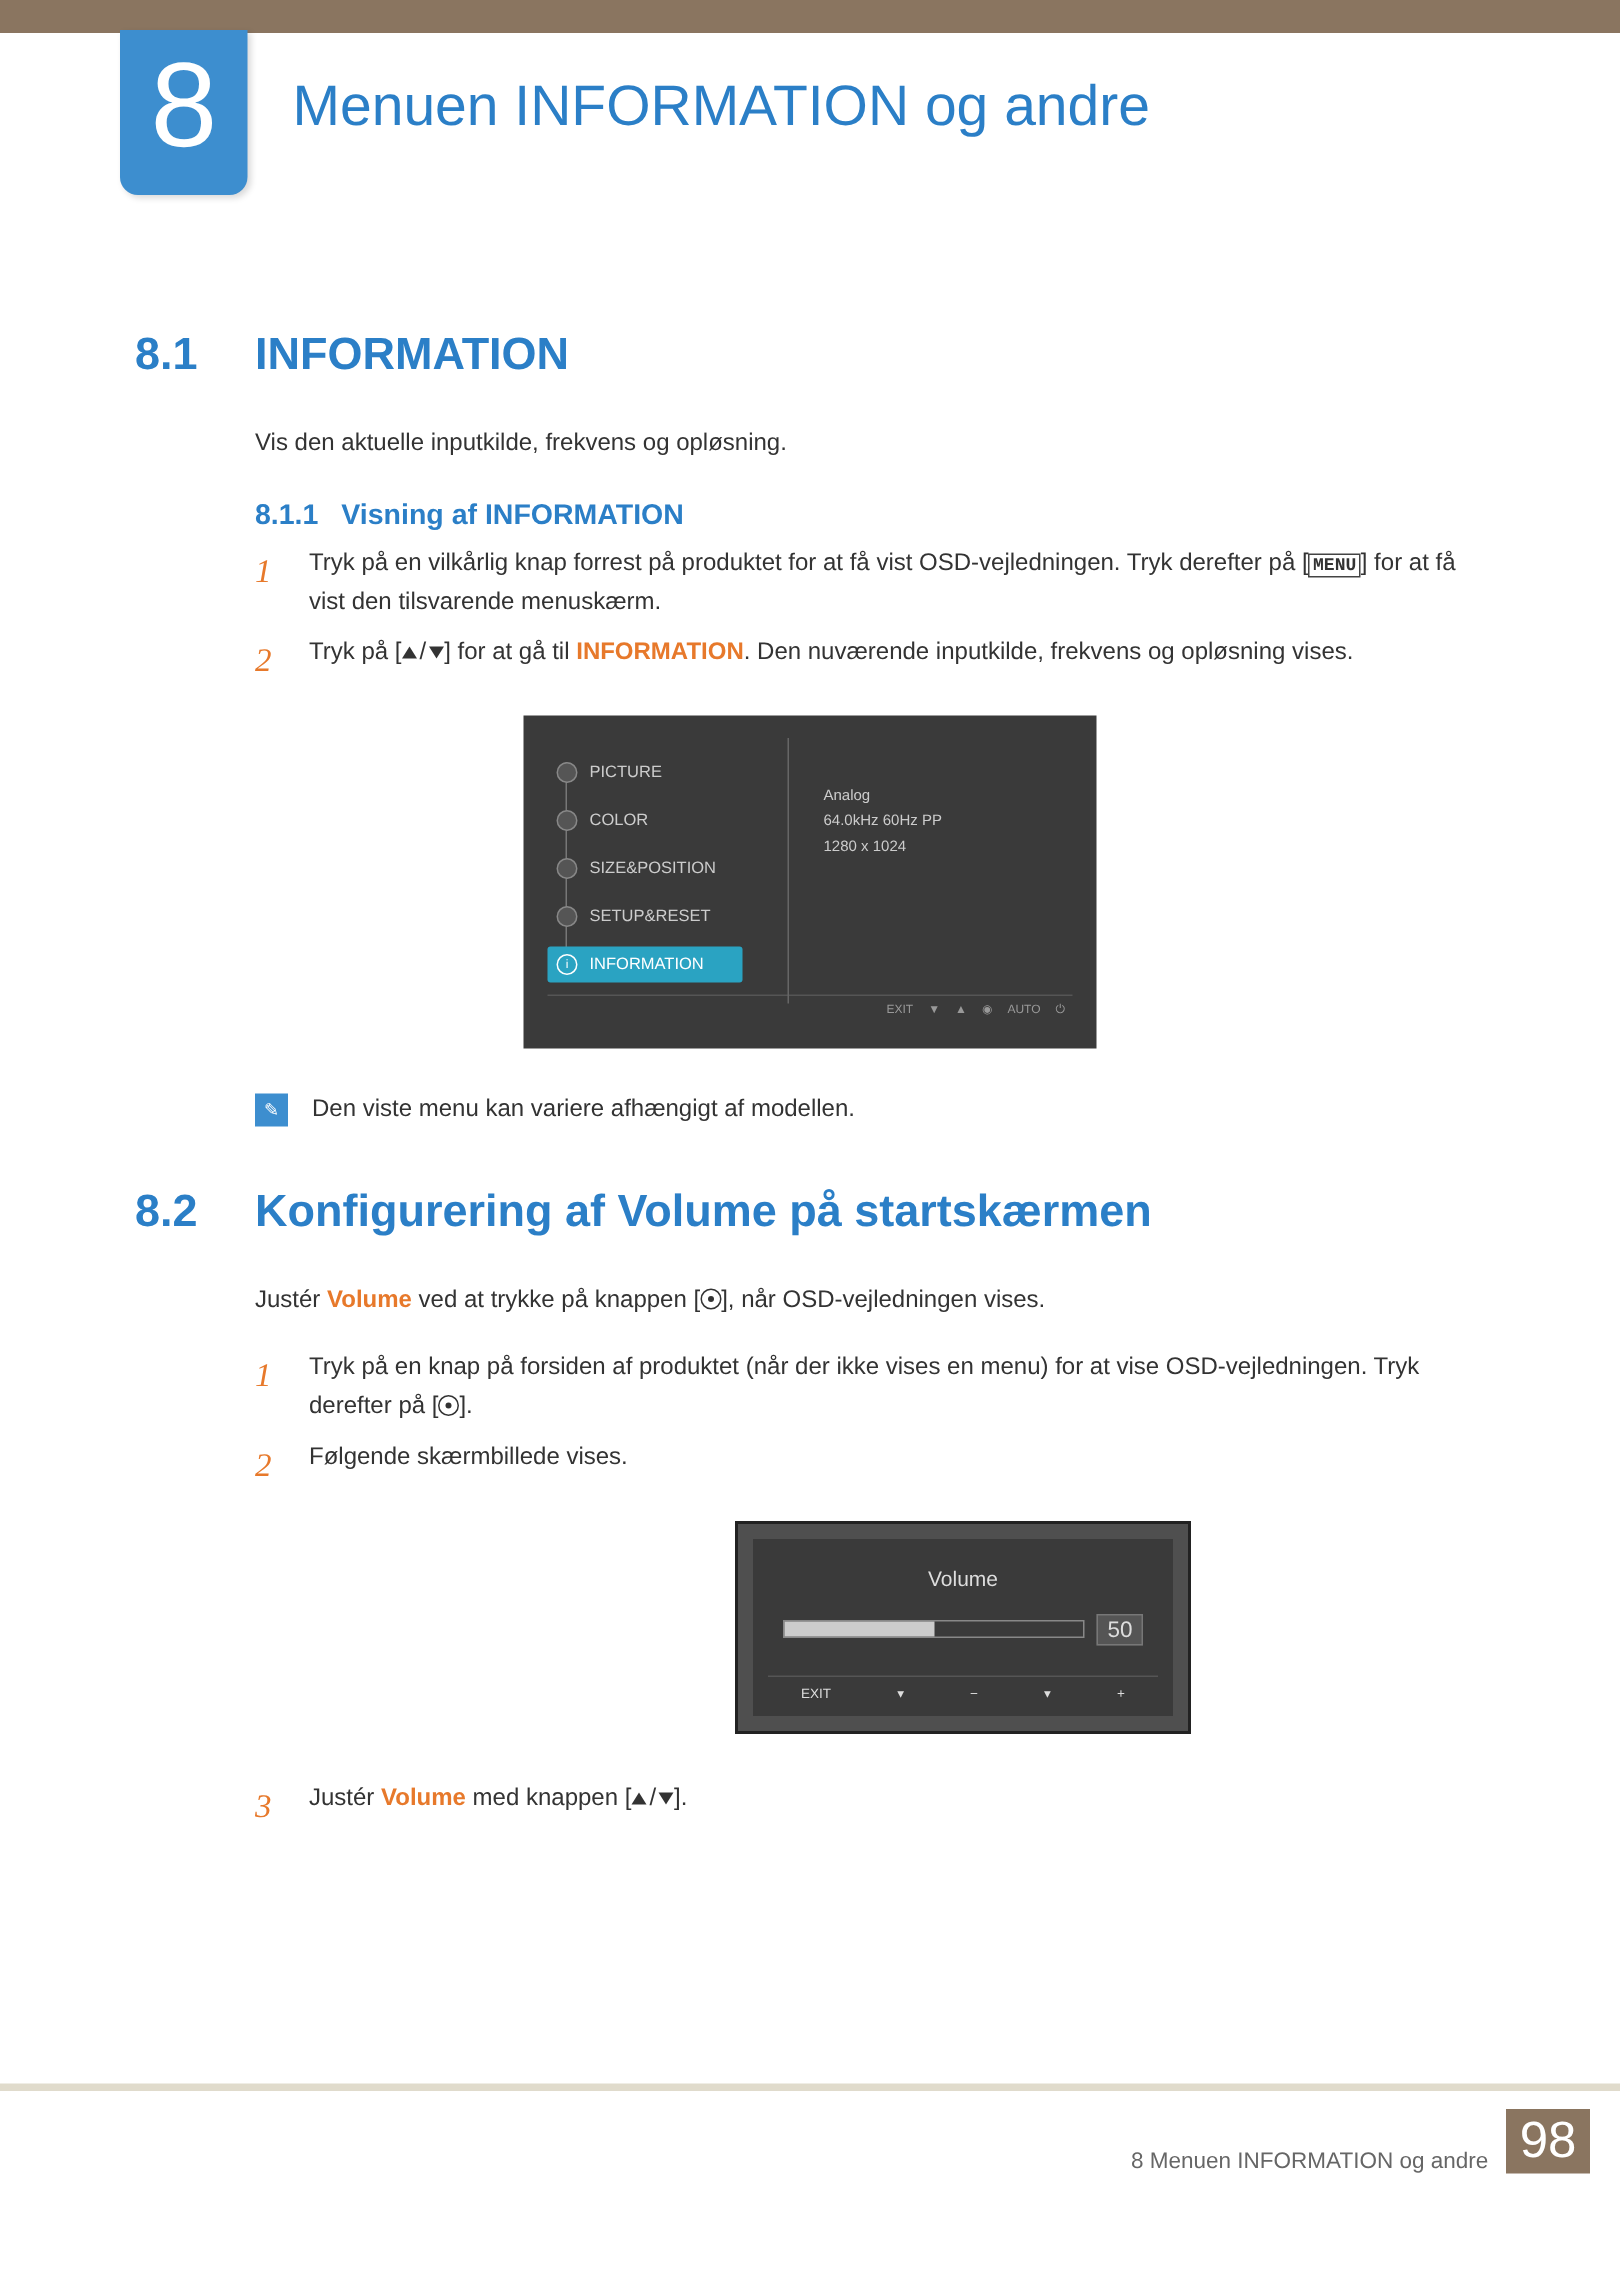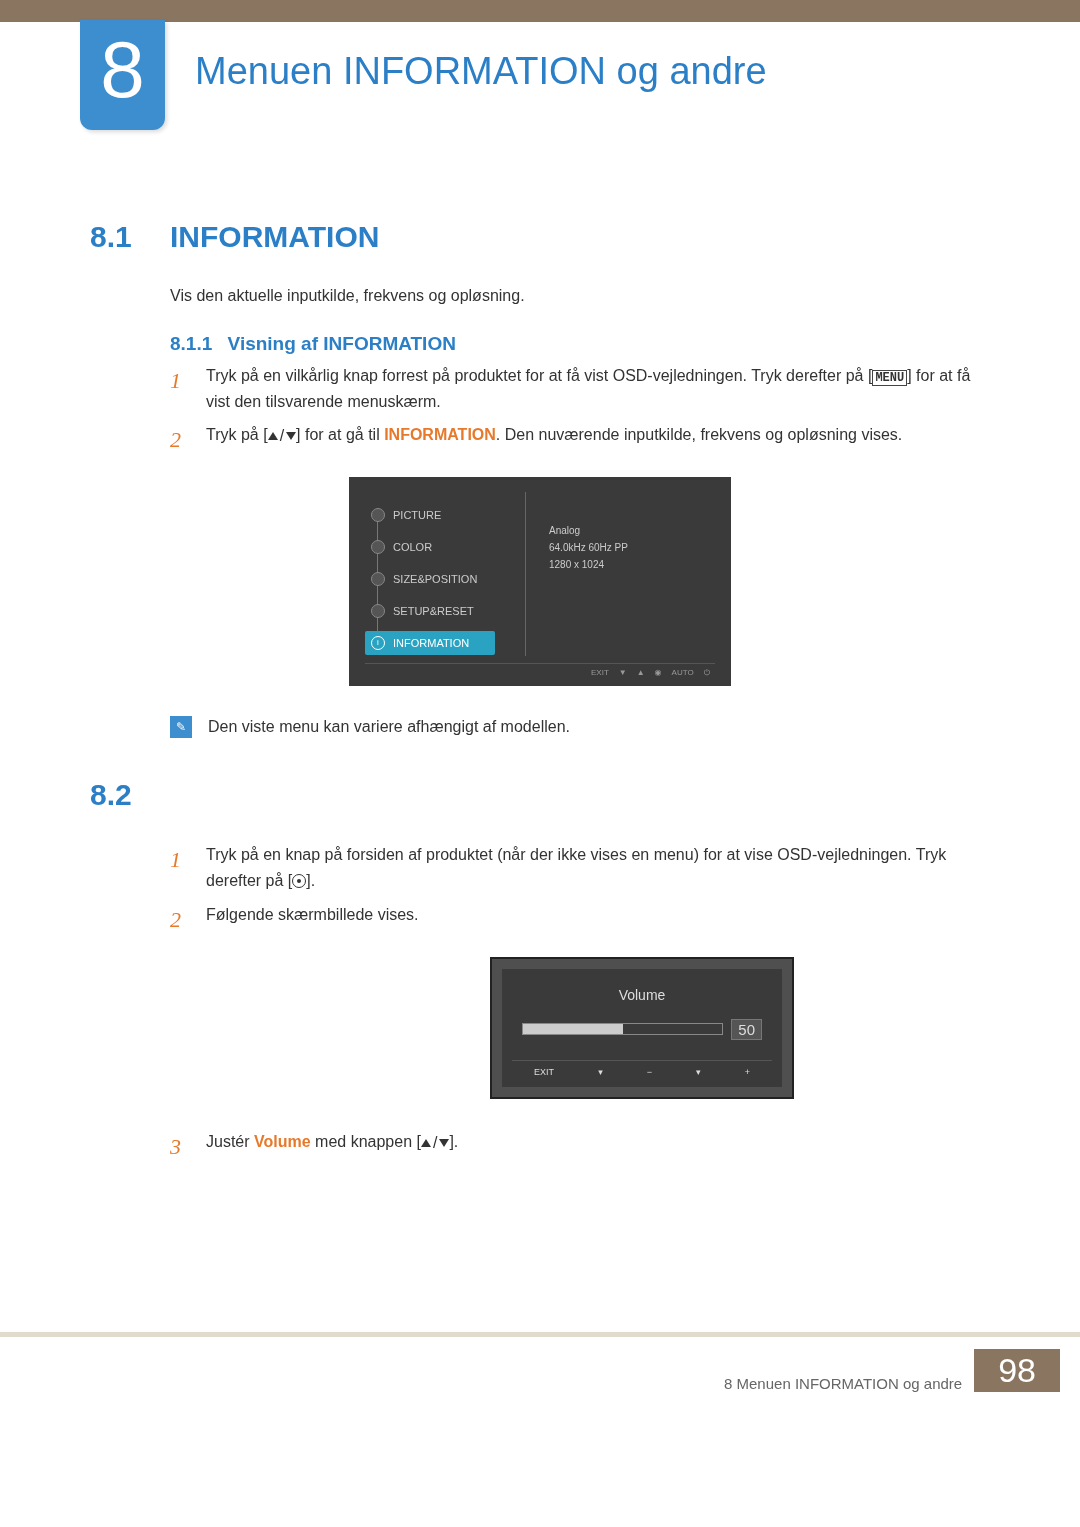--- a/index.html
+++ b/index.html
@@ -118,21 +118,21 @@
     width: 4px; height: 4px;
     background: #333;
     border-radius: 50%;
     position: absolute;
     top: 4px; left: 4px;
   }
   .osd {
     width: 350px;
     margin: 20px auto 30px auto;
     background: #3a3a3a;
-    padding: 18px 16px 8px 16px;
+    padding: 18px 16px 21px 16px;
     color: #ccc;
     font-size: 11px;
     position: relative;
   }
   .osd-list {
     position: relative;
     width: 130px;
   }
   .osd-item {
     display: flex;
@@ -268,21 +268,21 @@
     color: #666;
     display:flex;
     justify-content:flex-end;
     align-items:flex-end;
     gap:12px;
   }
   .page-badge {
     background: #8a7560;
     color: #fff;
     font-size: 34px;
-    padding: 2px 24px;
+    padding: 2px 9px;
     font-weight: 300;
   }
 </style>
 </head>
 <body>
 
 <div class="top-bar"></div>
 
 <div class="header">
   <div class="chapter-badge">8</div>
@@ -356,22 +356,26 @@
     </div>
   </div>
 
   <div class="note-row">
     <span class="note-icon">✎</span>
     <span>Den viste menu kan variere afhængigt af modellen.</span>
   </div>
 
   <div class="h1-row">
     <span class="sec-num">8.2</span>
-  </div>
-
+    <span class="sec-title">Konfigurering af Volume på startskærmen</span>
+  </div>
+
+  <p class="body-text">
+    <span>Justér </span><span class="orange">Volume</span><span> ved at trykke på knappen [</span><span class="circ-dot"></span><span>], når OSD-vejledningen vises.</span>
+  </p>
 
   <div class="step">
     <span class="step-num">1</span>
     <span>
       <span>Tryk på en knap på forsiden af produktet (når der ikke vises en menu) for at vise OSD-vejledningen. Tryk derefter på [</span><span class="circ-dot"></span><span>].</span>
     </span>
   </div>
 
   <div class="step">
     <span class="step-num">2</span>

